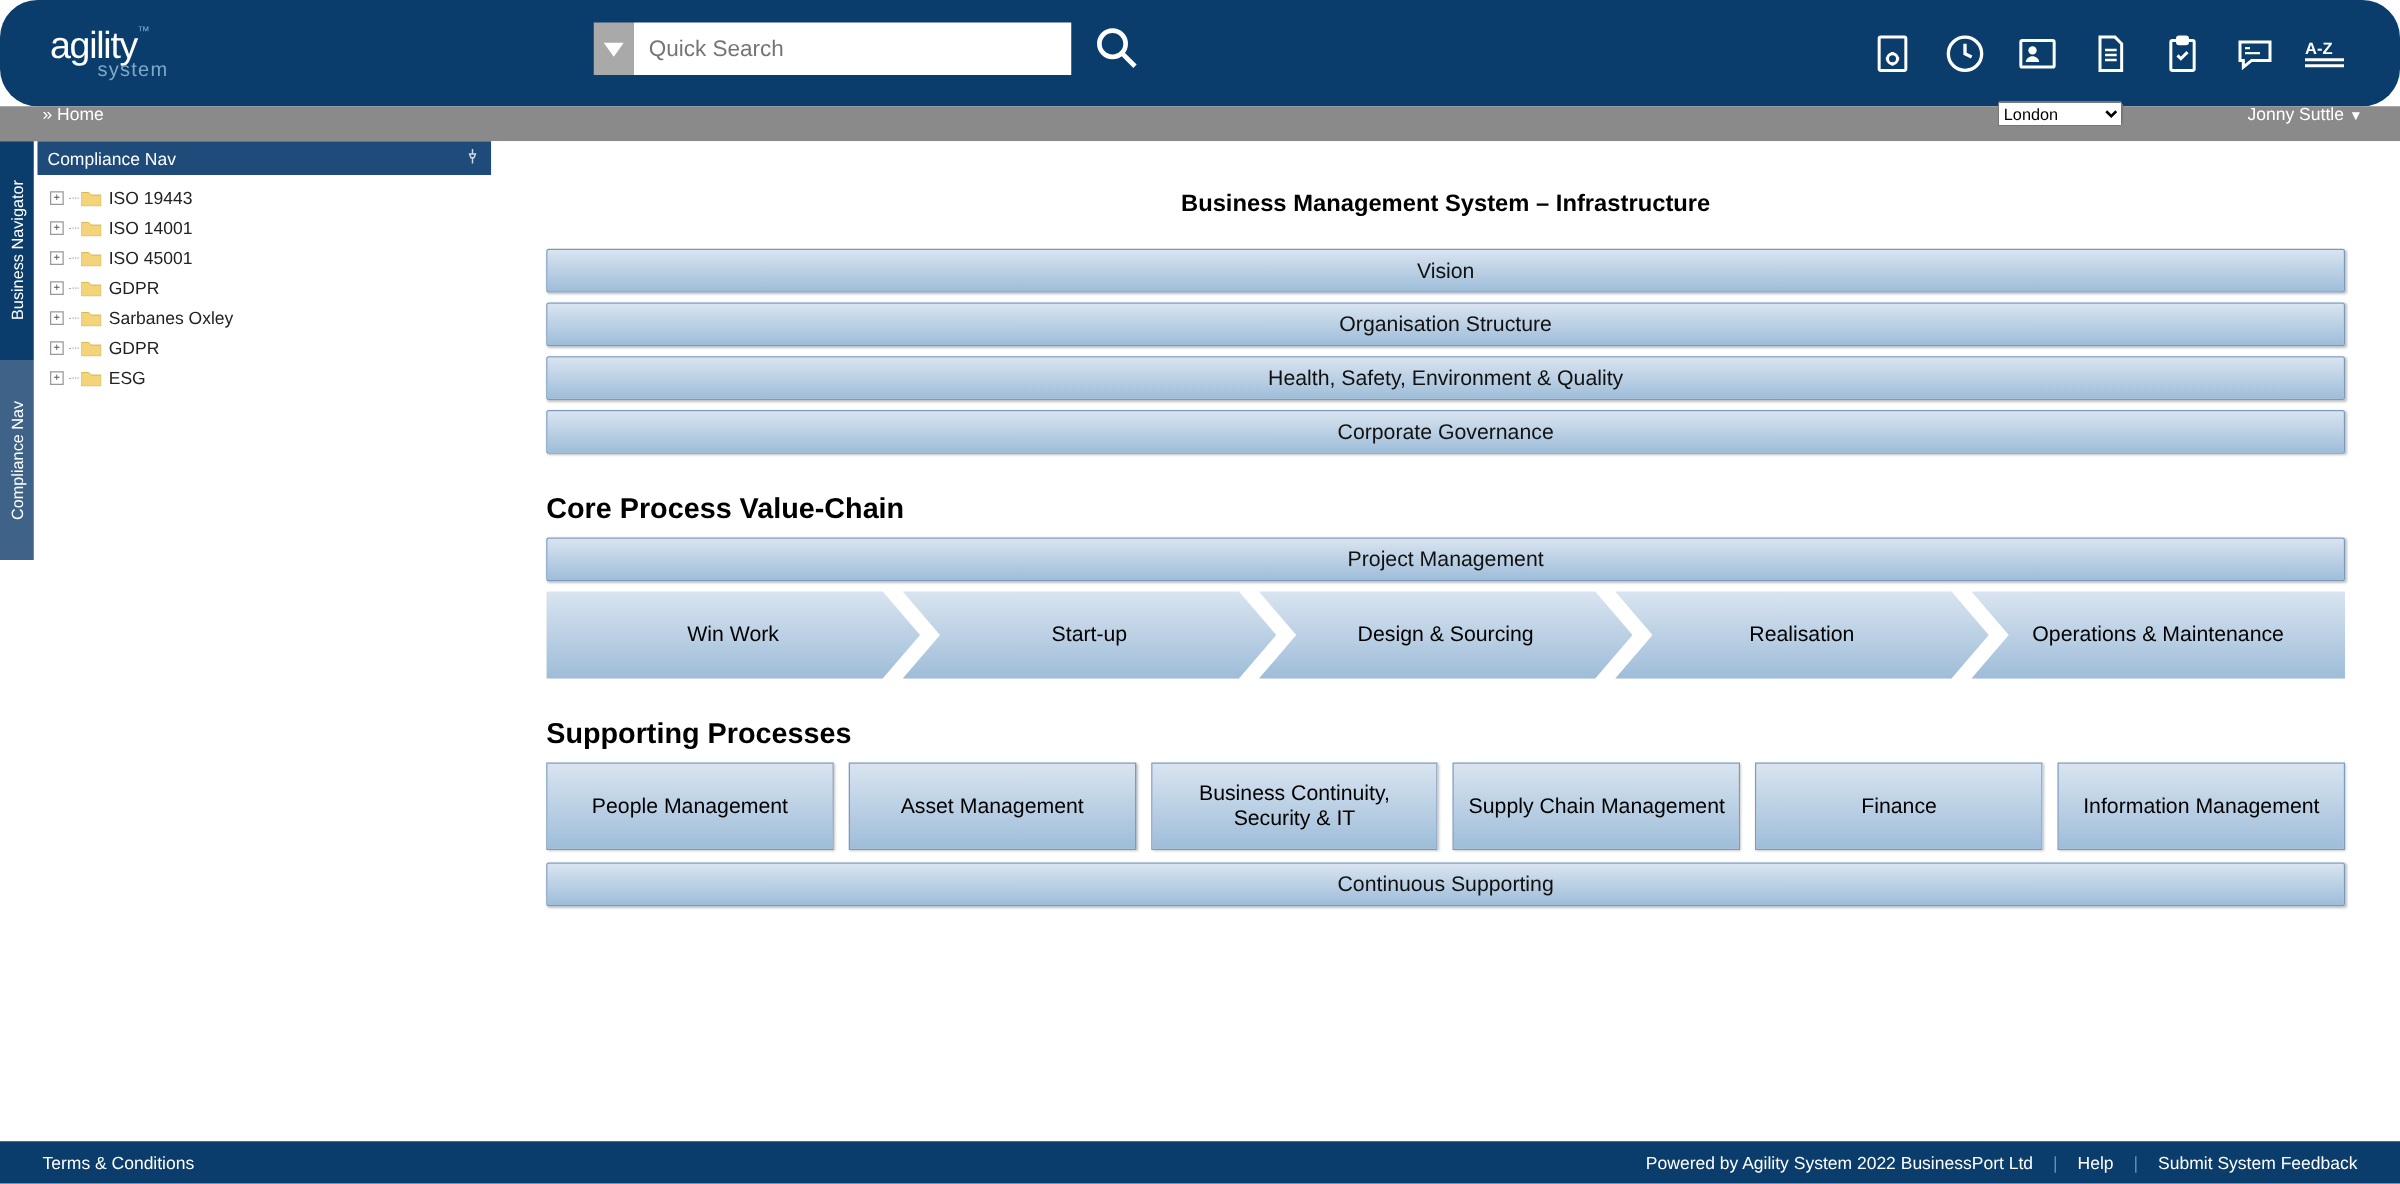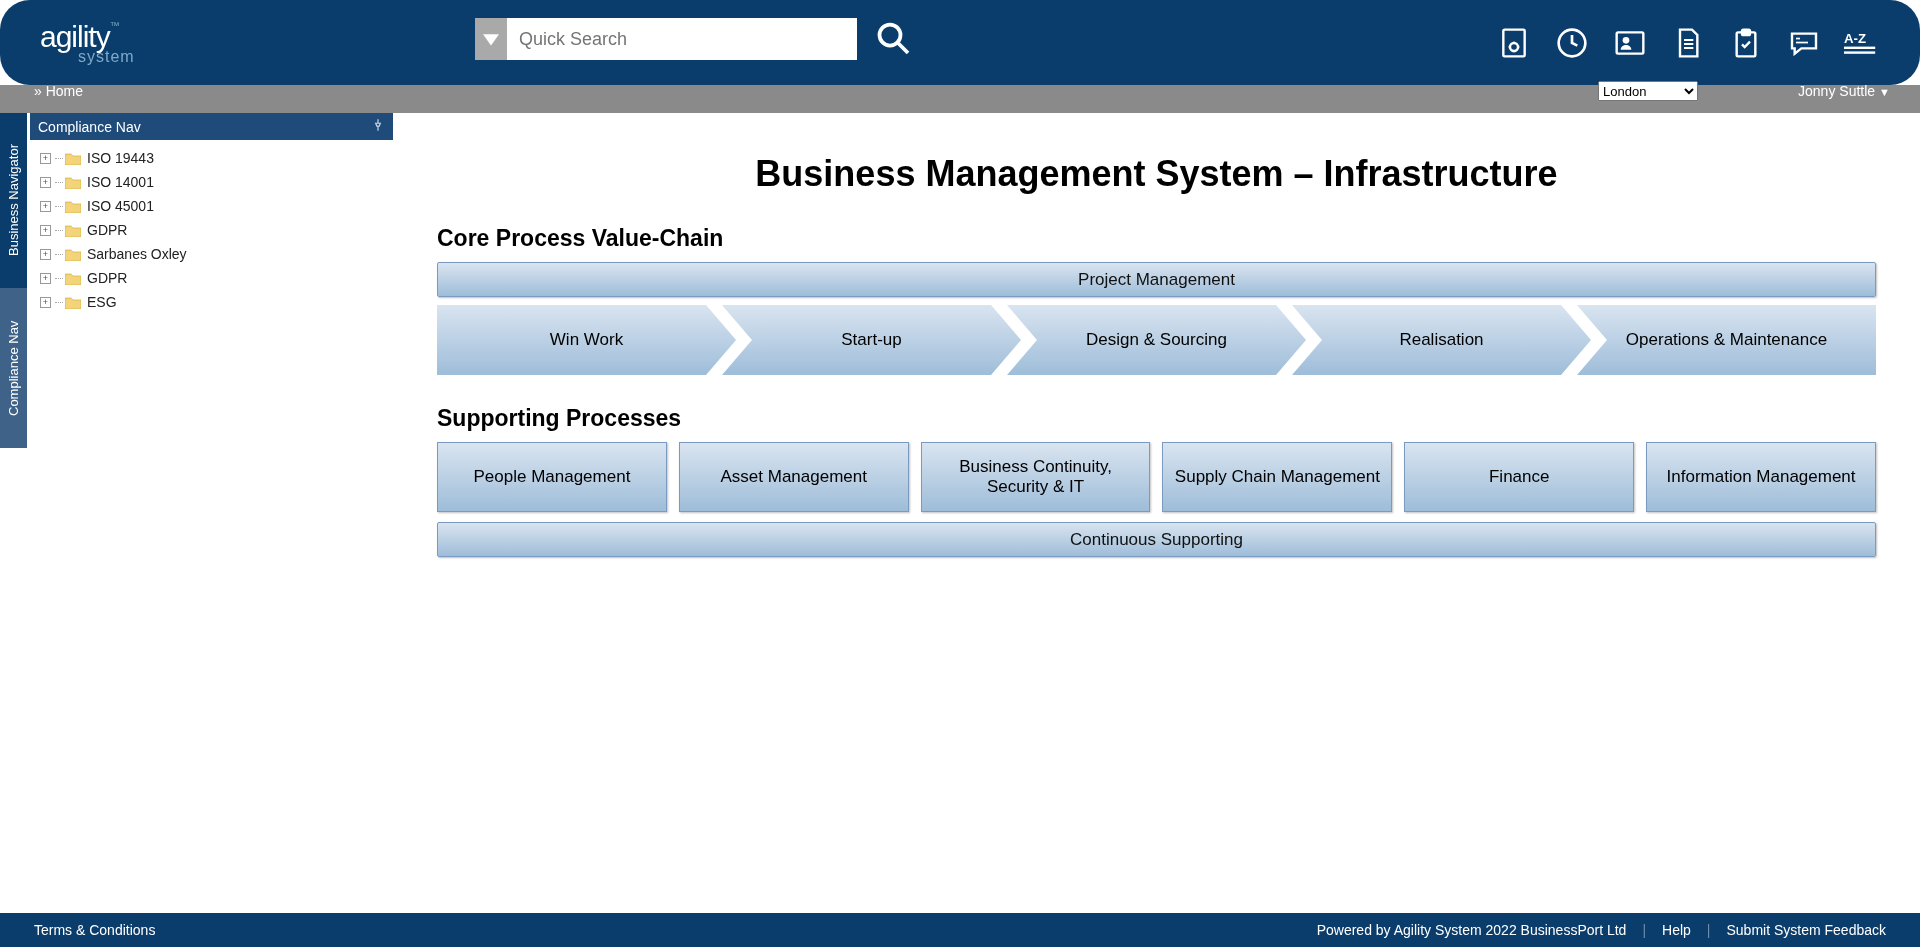--- a/index.html
+++ b/index.html
@@ -40,21 +40,21 @@
 .nav-panel-header .pin { margin-left: auto; cursor: pointer; }
 .tree { padding: 6px 4px; }
 .tree-item { display: flex; align-items: center; height: 24px; padding-left: 6px; font-size: 14px; color: #222; cursor: pointer; }
 .tree-item .expander { width: 11px; height: 11px; border: 1px solid #999; font-size: 9px; line-height: 9px; text-align: center; color: #555; margin-right: 4px; }
 .tree-item .conn { width: 8px; height: 1px; border-top: 1px dotted #aaa; margin-right: 2px; }
 .tree-item .folder { width: 16px; height: 13px; margin-right: 6px; }
 .folder svg { display:block; }
 
 
 .main { position: absolute; left: 393px; top: 113px; right: 0; bottom: 34px; padding: 40px 44px 20px 44px; background: #fff; overflow: auto; }
-.page-title { font-size: 36px; font-weight: bold; text-align: center; margin-bottom: 24px; }
+.page-title { font-size: 19px; font-weight: bold; text-align: center; margin-bottom: 24px; }
 .bar-row { height: 35px; background: linear-gradient(#d9e4f0,#9ebdd9); border: 1px solid #7a9bbf; border-radius: 2px; box-shadow: 1px 1px 2px rgba(0,0,0,0.25); display: flex; align-items: center; justify-content: center; font-size: 17px; color: #111; margin-bottom: 8px; cursor: pointer; }
 
 .section-heading { font-size: 23px; font-weight: bold; margin-top: 30px; margin-bottom: 10px; }
 
 .chevron-row { display: flex; height: 70px; margin-bottom: 4px; }
 .chev { flex: 1; position: relative; display: flex; align-items: center; justify-content: center; background: linear-gradient(#d9e4f0,#9ebdd9); font-size: 17px; text-align: center; cursor: pointer; clip-path: polygon(0 0, calc(100% - 30px) 0, 100% 50%, calc(100% - 30px) 100%, 0 100%, 30px 50%); margin-right: -14px; filter: drop-shadow(2px 2px 2px rgba(0,0,0,0.35)); }
 .chev.first { clip-path: polygon(0 0, calc(100% - 30px) 0, 100% 50%, calc(100% - 30px) 100%, 0 100%); }
 .chev.last { clip-path: polygon(0 0, 100% 0, 100% 100%, 0 100%, 30px 50%); margin-right: 0; }
 .chev span { padding: 0 30px; line-height: 1.2; }
 
@@ -235,20 +235,26 @@
             <path d="M0 2h6l2 2h8v9H0z" fill="#f3d47a" stroke="#c9a932" stroke-width="0.6"></path>
           </svg>
         </span>
         <span>ESG</span>
       </div>
     </div>
 </div>
 
 <div class="main">
   <div class="page-title">Business Management System – Infrastructure</div>
+  <div id="topbars">
+      <div class="bar-row">Vision</div>
+      <div class="bar-row">Organisation Structure</div>
+      <div class="bar-row">Health, Safety, Environment &amp; Quality</div>
+      <div class="bar-row">Corporate Governance</div>
+    </div>
 
   <div class="section-heading">Core Process Value-Chain</div>
   <div class="bar-row">Project Management</div>
   <div class="chevron-row" id="chevrow">
       <div class="chev first">
         <span>Win Work</span>
       </div>
       <div class="chev">
         <span>Start-up</span>
       </div>

